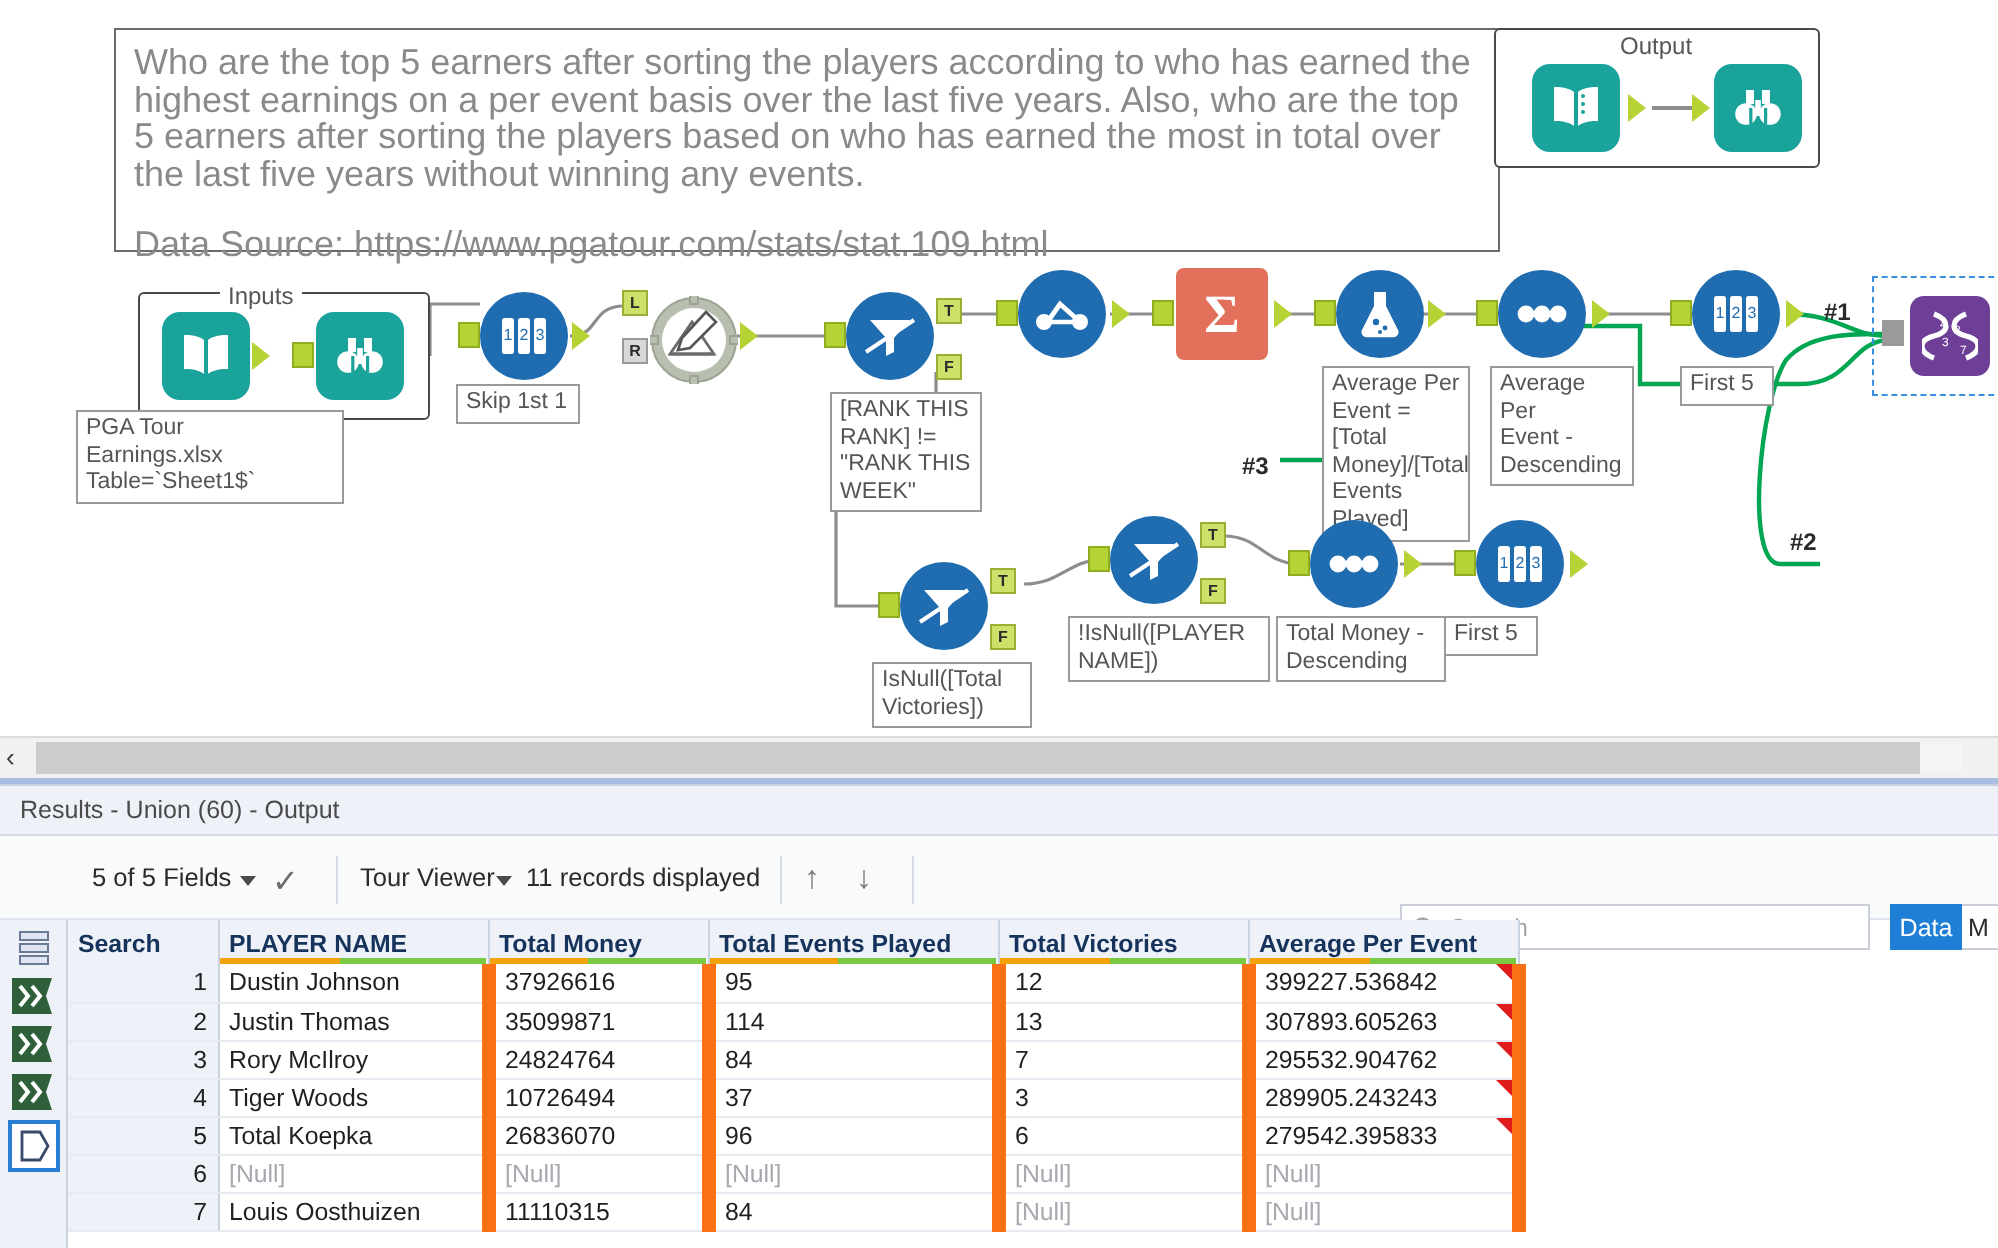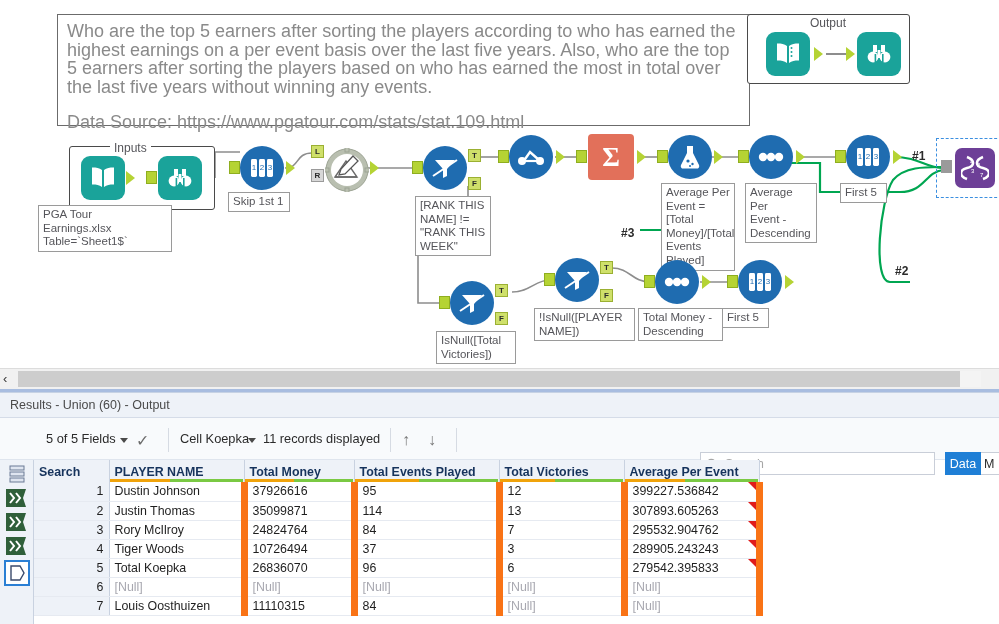--- a/index.html
+++ b/index.html
@@ -436,21 +436,21 @@
     <div class="tool" style="left:423px; top:146px;">
       <svg width="26" height="24" viewBox="0 0 26 24">
           <path fill="#fff" d="M3 4h20L15 13v7l-4 2v-9z"></path>
           <line x1="1" y1="20" x2="25" y2="4" stroke="#fff" stroke-width="2"></line>
         </svg>
     </div>
     <div class="anchor-tf" style="left:468px; top:149px;">T</div>
     <div class="anchor-tf" style="left:468px; top:177px;">F</div>
     <div class="annot" style="left:415px; top:196px; width:76px;">
       <div>[RANK THIS</div>
-      <div>NAME] !=</div>
+      <div>RANK] !=</div>
       <div>"RANK THIS</div>
       <div>WEEK"</div>
     </div>
 
     <div class="anchor" style="left:498px; top:150px;"></div>
     <div class="tool" style="left:509px; top:135px;">
       <svg width="28" height="22" viewBox="0 0 28 22">
           <circle fill="#fff" cx="5" cy="15" r="4"></circle>
           <circle fill="#fff" cx="23" cy="15" r="4"></circle>
           <line x1="5" y1="15" x2="23" y2="15" stroke="#fff" stroke-width="2.2"></line>
@@ -596,21 +596,21 @@
   <div id="blue-rule"></div>
 
   <div id="results">
     <div id="results-title">Results - Union (60) - Output</div>
 
     <div id="res-toolbar">
       <div class="tb-item" style="left:46px;">5 of 5 Fields</div>
       <div class="tb-caret" style="left:120px;"></div>
       <div class="tb-item" style="left:136px; font-size:16px; color:#6b6b6b;">✓</div>
       <div class="tb-div" style="left:168px;"></div>
-      <div class="tb-item" style="left:180px;">Cell Koepka</div>
+      <div class="tb-item" style="left:180px;">Tour Viewer</div>
       <div class="tb-caret" style="left:248px;"></div>
       <div class="tb-item" style="left:263px;">11 records displayed</div>
       <div class="tb-div" style="left:390px;"></div>
       <div class="tb-item" style="left:402px; font-size:16px; color:#7a7a7a;">↑</div>
       <div class="tb-item" style="left:428px; font-size:16px; color:#7a7a7a;">↓</div>
       <div class="tb-div" style="left:456px;"></div>
 
       <div id="search-wrap">
         <svg style="position:absolute;left:5px;top:5px;" width="13" height="13" viewBox="0 0 13 13">
             <circle cx="5.3" cy="5.3" r="4" fill="none" stroke="#a6a6a6" stroke-width="1.3"></circle>

